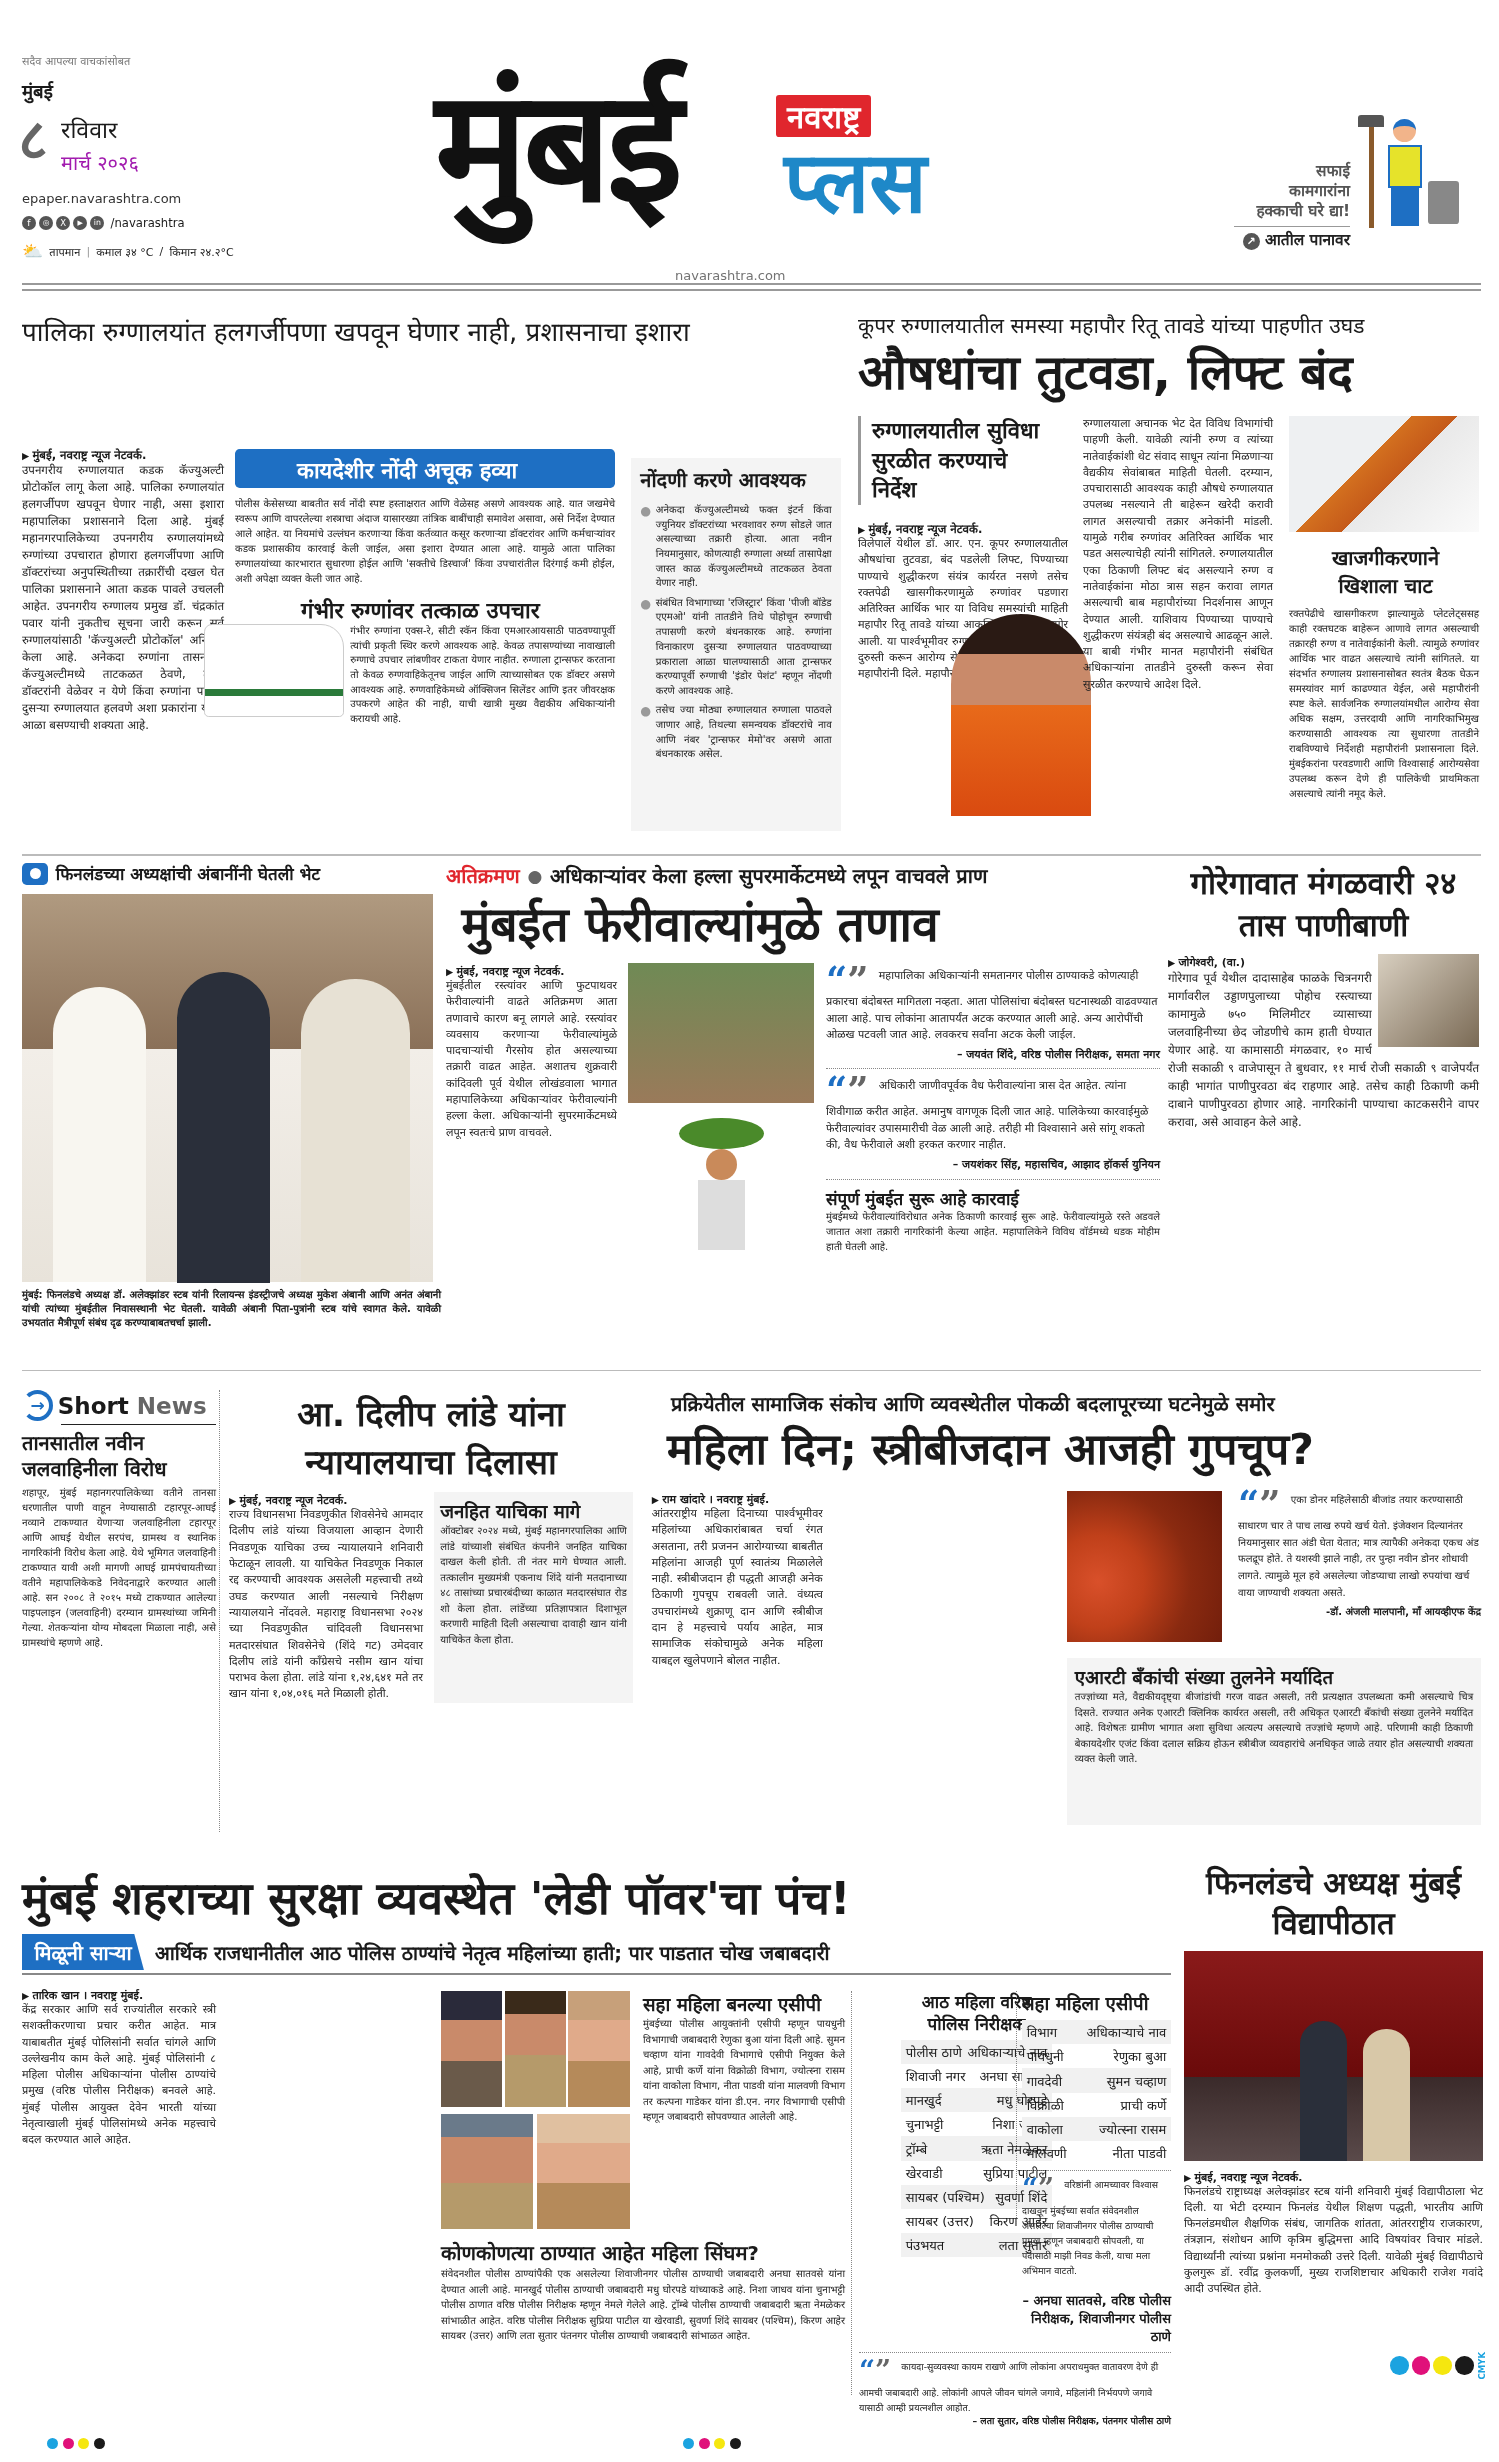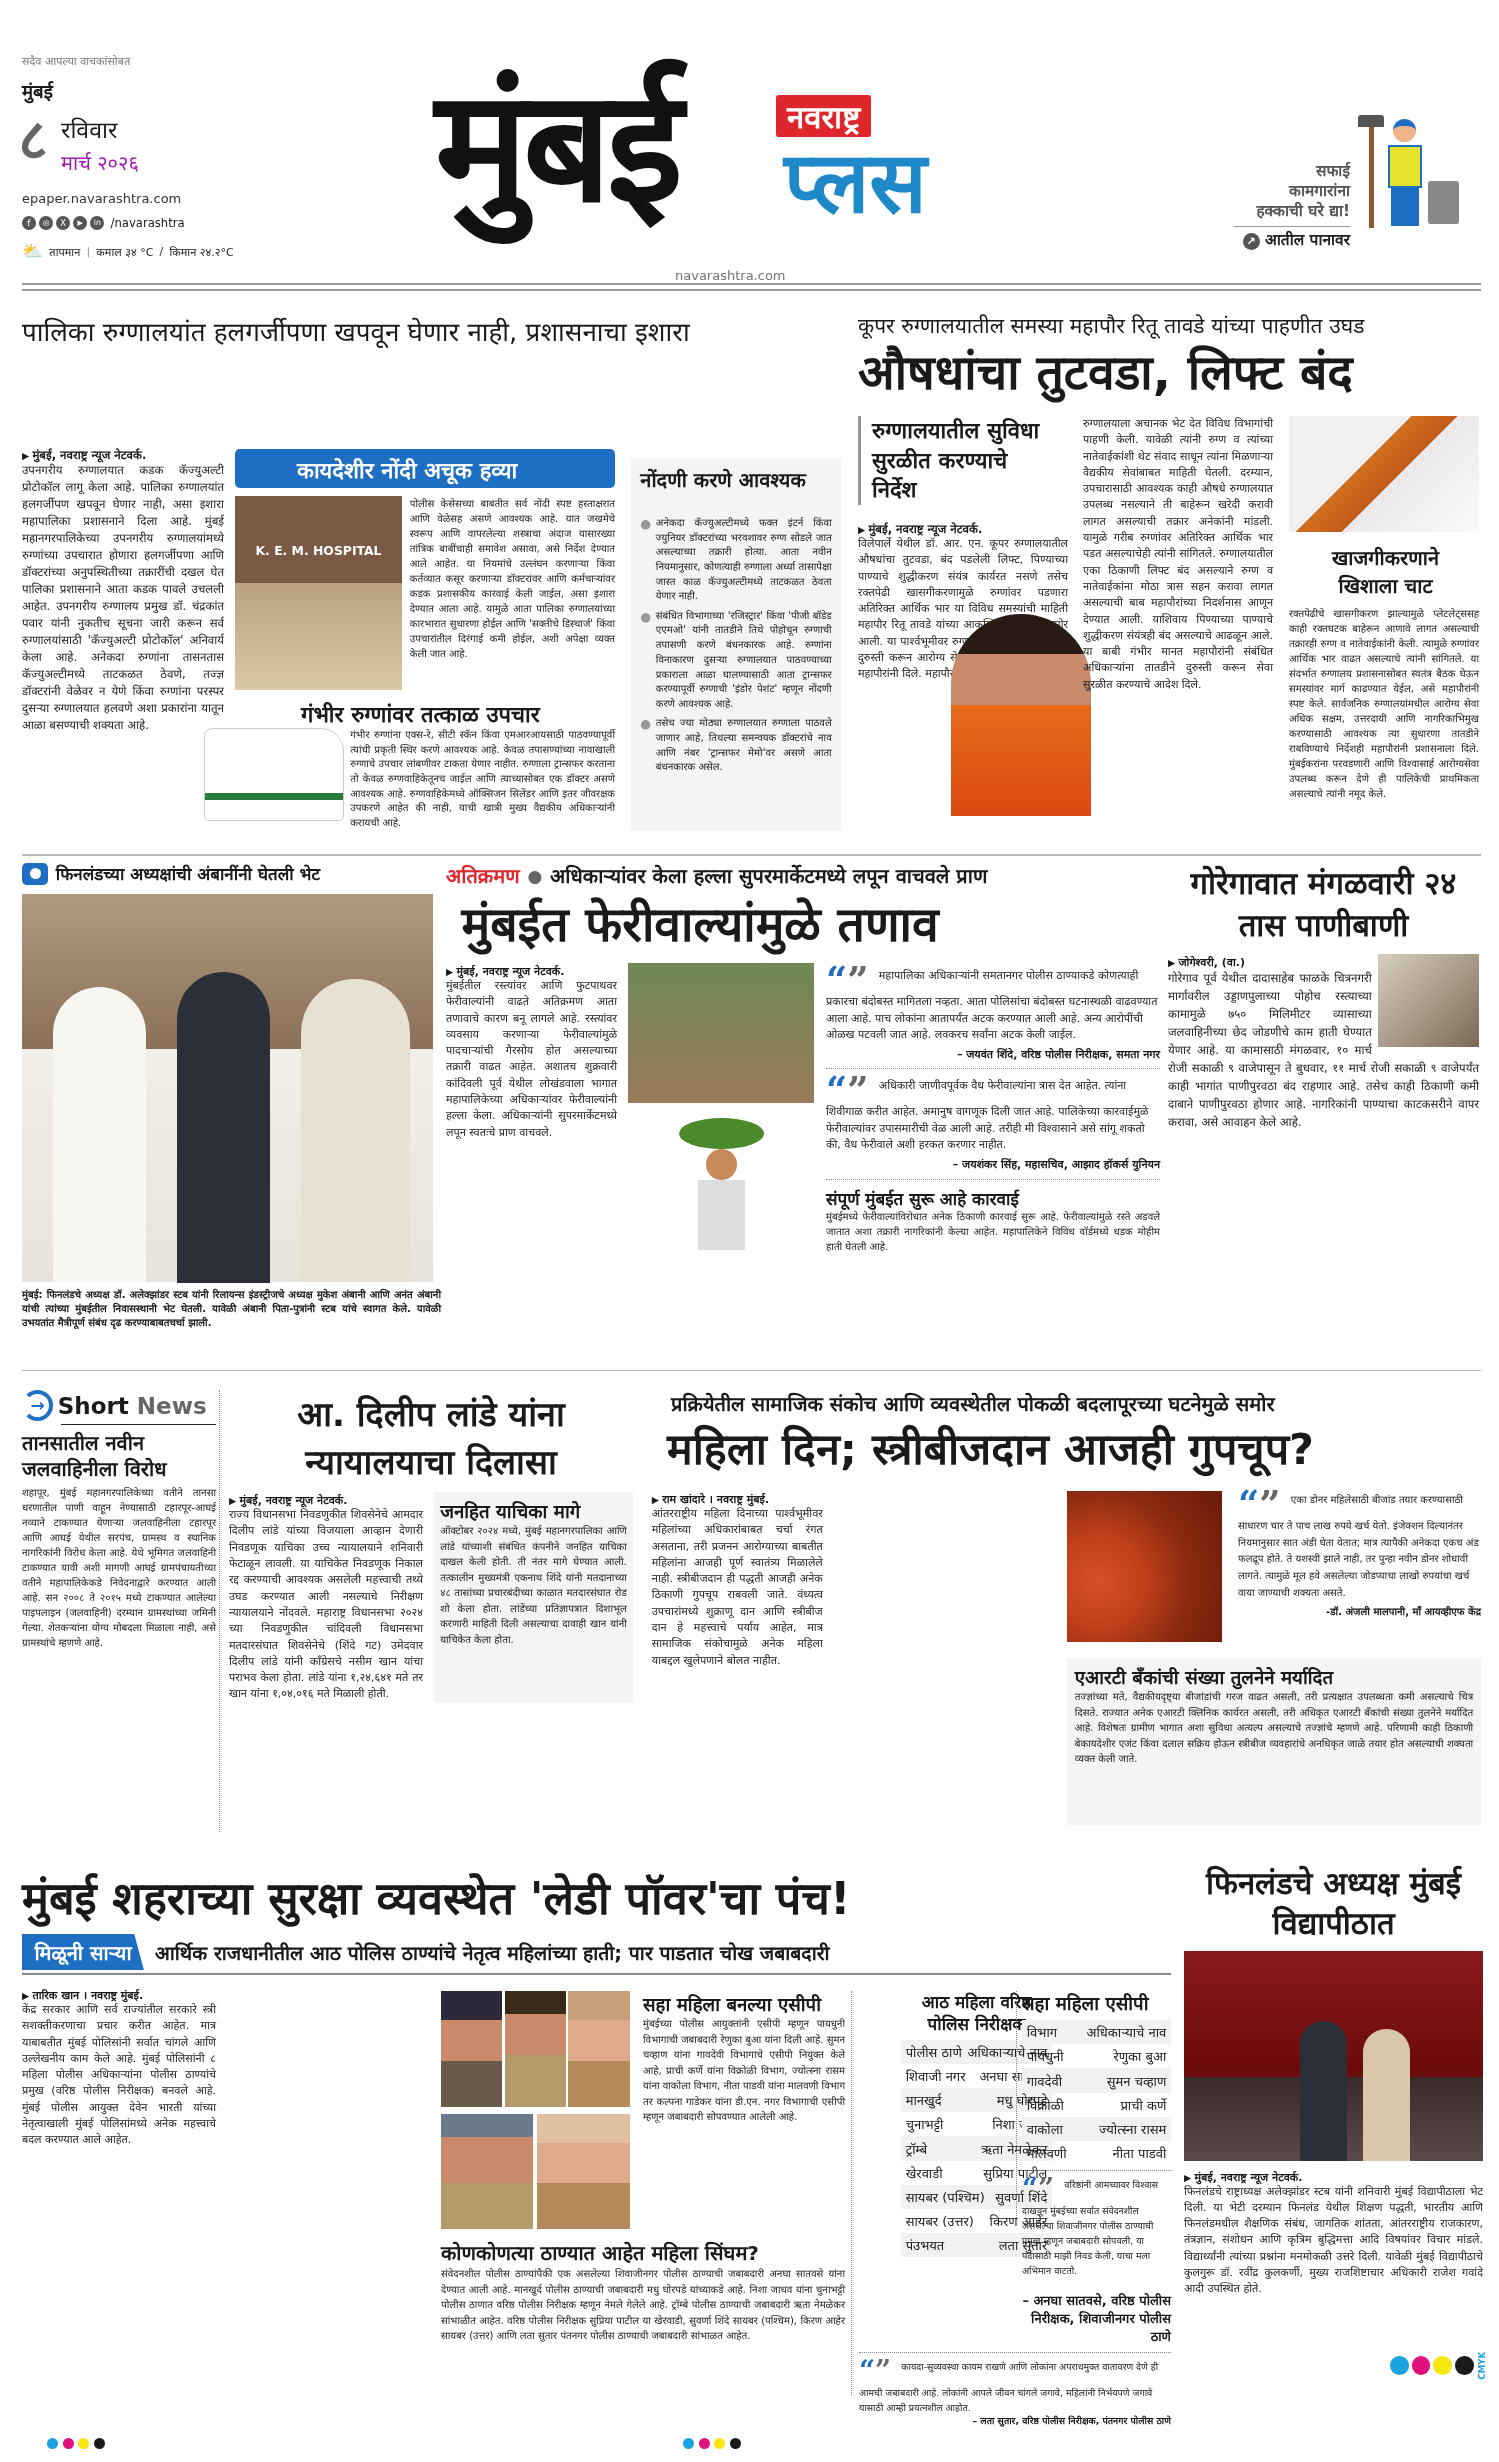--- a/index.html
+++ b/index.html
@@ -72,34 +72,31 @@
   <div style="font-size:26px;line-height:37px;margin-top:3.1px;white-space:nowrap">पालिका रुग्णालयांत हलगर्जीपणा खपवून घेणार नाही, प्रशासनाचा इशारा</div>
 
   <div class="abs" style="left:0;top:136px;width:202px">
     <div style="font-size:11.6px;font-weight:bold"><span style="font-size:9.3px">▶ </span><span>मुंबई, नवराष्ट्र न्यूज नेटवर्क.</span></div>
     <div class="body-txt">उपनगरीय रुग्णालयात कडक कॅज्युअल्टी प्रोटोकॉल लागू केला आहे. पालिका रुग्णालयांत हलगर्जीपण खपवून घेणार नाही, असा इशारा महापालिका प्रशासनाने दिला आहे. मुंबई महानगरपालिकेच्या उपनगरीय रुग्णालयांमध्ये रुग्णांच्या उपचारात होणारा हलगर्जीपणा आणि डॉक्टरांच्या अनुपस्थितीच्या तक्रारींची दखल घेत पालिका प्रशासनाने आता कडक पावले उचलली आहेत. उपनगरीय रुग्णालय प्रमुख डॉ. चंद्रकांत पवार यांनी नुकतीच सूचना जारी करून सर्व रुग्णालयांसाठी 'कॅज्युअल्टी प्रोटोकॉल' अनिवार्य केला आहे. अनेकदा रुग्णांना तासनतास कॅज्युअल्टीमध्ये ताटकळत ठेवणे, तज्ज्ञ डॉक्टरांनी वेळेवर न येणे किंवा रुग्णांना परस्पर दुसऱ्या रुग्णालयात हलवणे अशा प्रकारांना यातून आळा बसण्याची शक्यता आहे.</div>
   </div>
 
   <div class="abs" style="left:213px;top:138px;width:380px">
     <div style="background:#1e6fc3;color:#fff;font-size:22px;font-weight:bold;padding:4.7px 9.3px 4.7px 62px;border-radius:4.7px">कायदेशीर नोंदी अचूक हव्या</div>
     <div style="display:flex;gap:7.8px;margin-top:7.8px">
-      <div class="ph" style="width:167px;height:194px;position:relative;background:linear-gradient(180deg,#7a5a44 0,#7a5a44 45%,#b9a181 45%,#d9c9a3 100%)">
-        <div style="position:absolute;top:47px;left:6.2px;right:6.2px;color:#fff;font-weight:bold;font-size:12.4px;text-align:center">K. E. M. HOSPITAL</div>
-      </div>
       <div class="body-txt" style="flex:1;font-size:10px;line-height:15px">पोलीस केसेसच्या बाबतीत सर्व नोंदी स्पष्ट हस्ताक्षरात आणि वेळेसह असणे आवश्यक आहे. यात जखमेचे स्वरूप आणि वापरलेल्या शस्त्राचा अंदाज यासारख्या तांत्रिक बाबींचाही समावेश असावा, असे निर्देश देण्यात आले आहेत. या नियमांचे उल्लंघन करणाऱ्या किंवा कर्तव्यात कसूर करणाऱ्या डॉक्टरांवर आणि कर्मचाऱ्यांवर कडक प्रशासकीय कारवाई केली जाईल, असा इशारा देण्यात आला आहे. यामुळे आता पालिका रुग्णालयांच्या कारभारात सुधारणा होईल आणि 'सक्तीचे डिस्चार्ज' किंवा उपचारांतील दिरंगाई कमी होईल, अशी अपेक्षा व्यक्त केली जात आहे.</div>
     </div>
     <div style="font-size:22px;font-weight:bold;margin-top:7.8px;padding-left:66px">गंभीर रुग्णांवर तत्काळ उपचार</div>
     <div style="display:flex;gap:6.2px">
       <div style="width:140px;height:93px;background:linear-gradient(180deg,#fff 0,#fff 70%,#2a7a3a 70%,#2a7a3a 78%,#fff 78%);border:1.6px solid #ccc;border-radius:7.8px 23px 4.7px 4.7px;margin-left:-31px"></div>
       <div class="body-txt" style="flex:1;font-size:10px;line-height:14.7px">गंभीर रुग्णांना एक्स-रे, सीटी स्कॅन किंवा एमआरआयसाठी पाठवण्यापूर्वी त्यांची प्रकृती स्थिर करणे आवश्यक आहे. केवळ तपासण्यांच्या नावाखाली रुग्णाचे उपचार लांबणीवर टाकता येणार नाहीत. रुग्णाला ट्रान्सफर करताना तो केवळ रुग्णवाहिकेतूनच जाईल आणि त्याच्यासोबत एक डॉक्टर असणे आवश्यक आहे. रुग्णवाहिकेमध्ये ऑक्सिजन सिलेंडर आणि इतर जीवरक्षक उपकरणे आहेत की नाही, याची खात्री मुख्य वैद्यकीय अधिकाऱ्यांनी करायची आहे.</div>
     </div>
   </div>
 
   <div class="abs" style="left:609px;top:147px;width:210px;background:#f4f4f4;padding:7.8px 9.3px;height:373px">
-    <div style="font-size:20px;font-weight:bold;margin-bottom:23px">नोंदणी करणे आवश्यक</div>
+    <div style="font-size:20px;font-weight:bold;margin-bottom:10px">नोंदणी करणे आवश्यक</div>
     <div style="display:flex;gap:4.7px;margin-bottom:4.7px">
         <span style="color:#999">●</span>
         <span class="body-txt" style="font-size:10px;line-height:14.7px">अनेकदा कॅज्युअल्टीमध्ये फक्त इंटर्न किंवा ज्युनियर डॉक्टरांच्या भरवशावर रुग्ण सोडले जात असल्याच्या तक्रारी होत्या. आता नवीन नियमानुसार, कोणत्याही रुग्णाला अर्ध्या तासापेक्षा जास्त काळ कॅज्युअल्टीमध्ये ताटकळत ठेवता येणार नाही.</span>
       </div>
     <div style="display:flex;gap:4.7px;margin-bottom:4.7px">
         <span style="color:#999">●</span>
         <span class="body-txt" style="font-size:10px;line-height:14.7px">संबंधित विभागाच्या 'रजिस्ट्रार' किंवा 'पीजी बॉडेड एएमओ' यांनी तातडीने तिथे पोहोचून रुग्णाची तपासणी करणे बंधनकारक आहे. रुग्णांना विनाकारण दुसऱ्या रुग्णालयात पाठवण्याच्या प्रकाराला आळा घालण्यासाठी आता ट्रान्सफर करण्यापूर्वी रुग्णाची 'इंडोर पेशंट' म्हणून नोंदणी करणे आवश्यक आहे.</span>
       </div>
     <div style="display:flex;gap:4.7px">
         <span style="color:#999">●</span>

